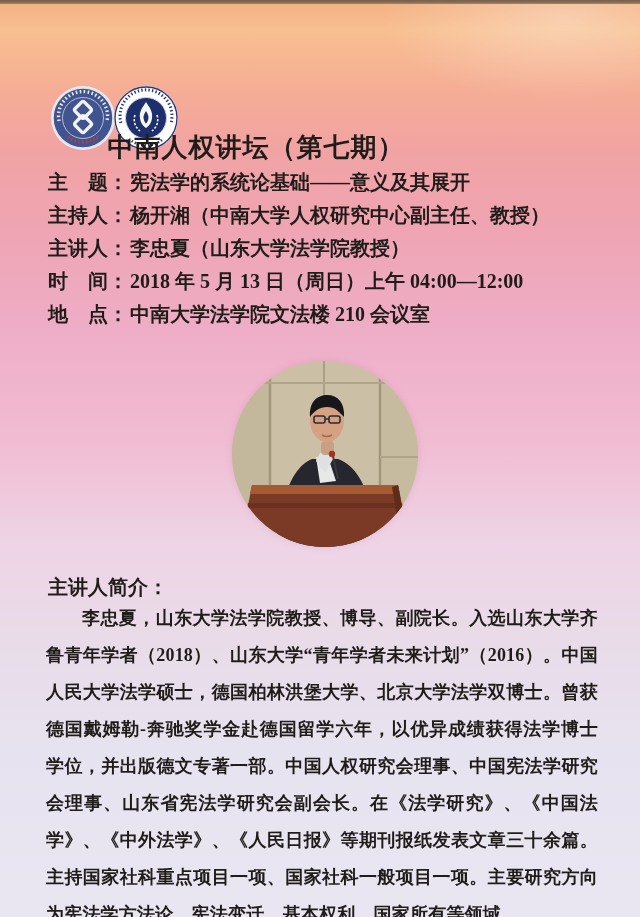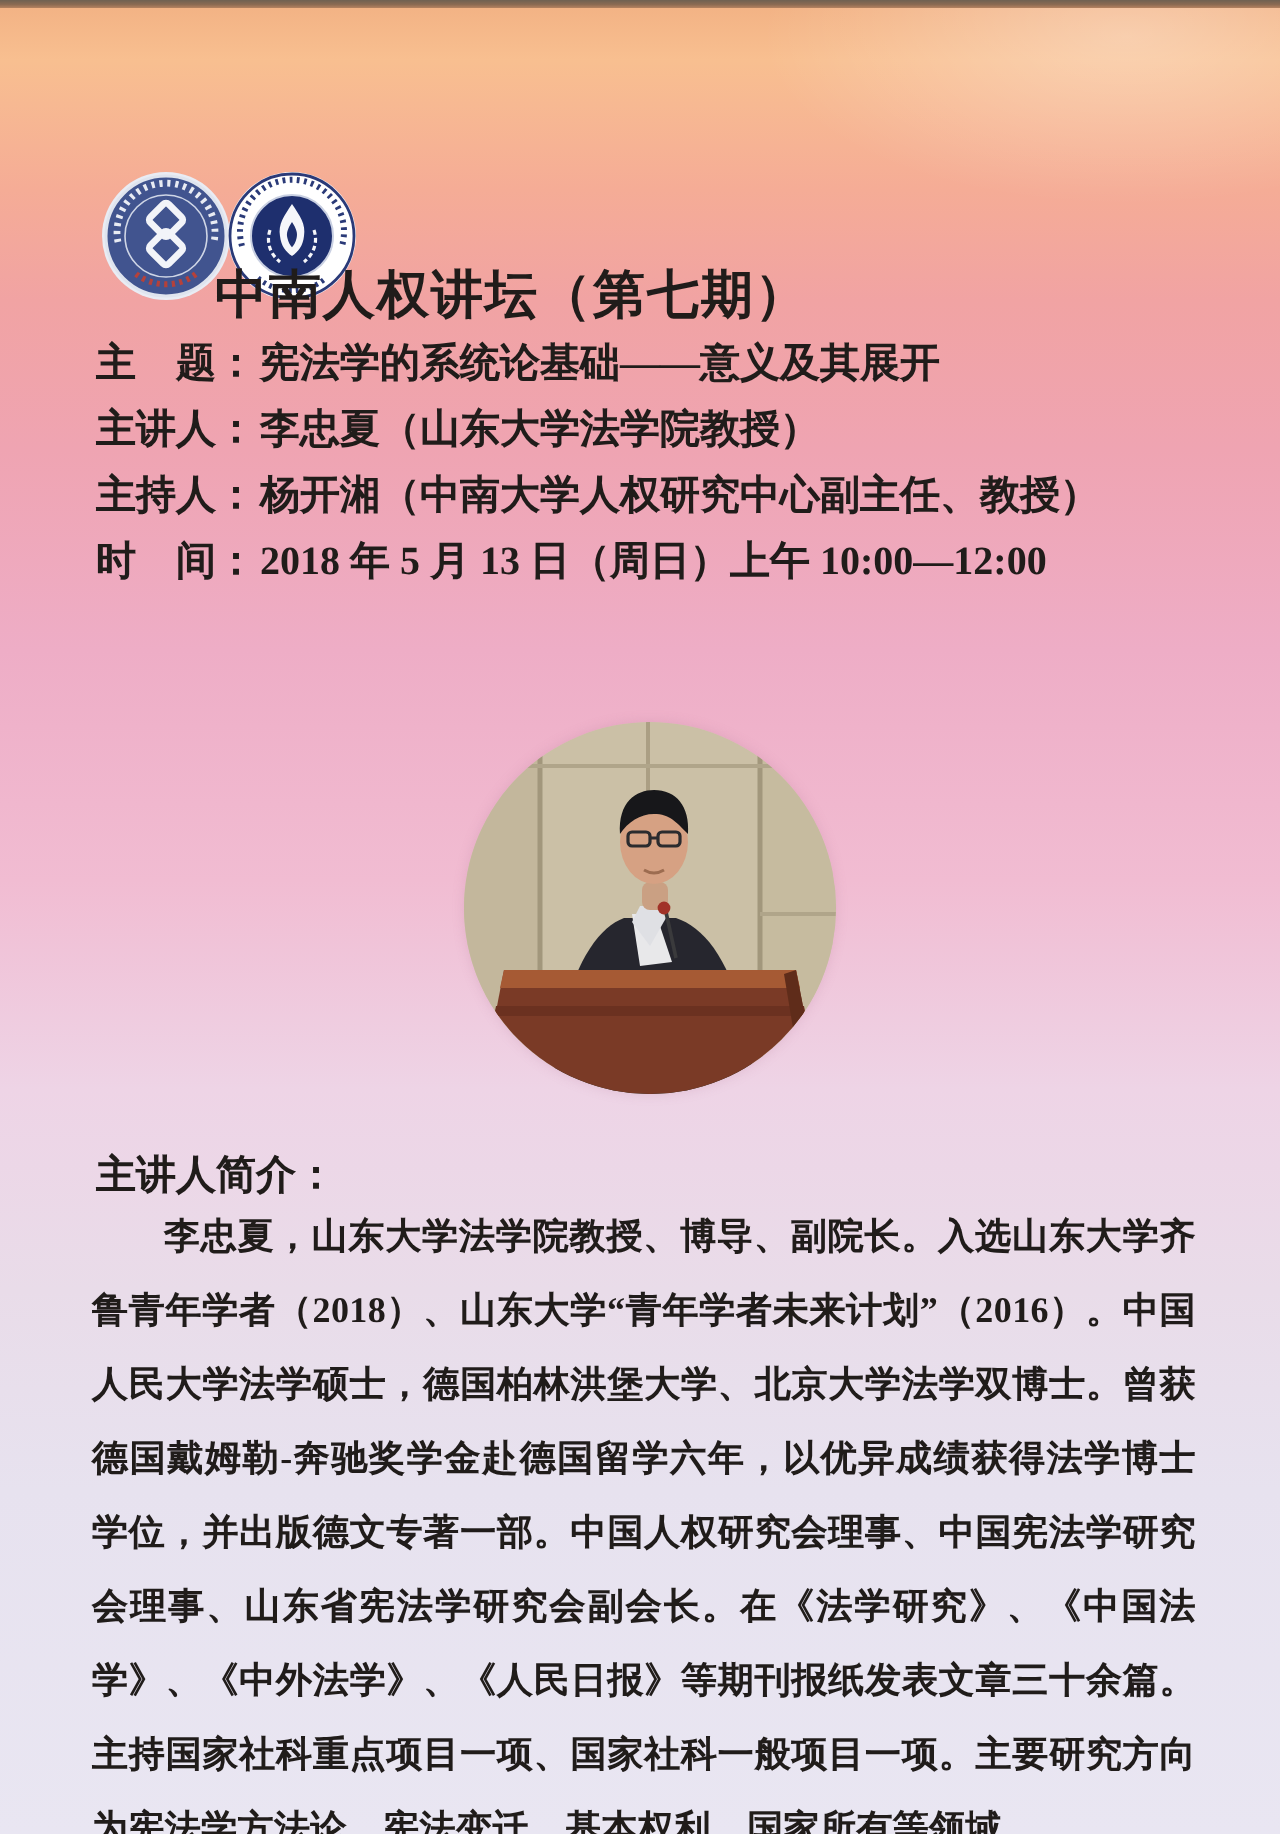--- a/index.html
+++ b/index.html
@@ -110,27 +110,30 @@
     </svg>
   </div>
 
   <h1 class="title">中南人权讲坛（第七期）</h1>
 
   <div class="info">
     <div class="info-row">
       <span class="label">主　题：</span><span class="value">宪法学的系统论基础——意义及其展开</span>
     </div>
     <div class="info-row">
+      <span class="label">主持人：</span><span class="value">杨开湘（中南大学人权研究中心副主任、教授）</span>
+    </div>
+    <div class="info-row">
       <span class="label">主讲人：</span><span class="value">李忠夏（山东大学法学院教授）</span>
     </div>
     <div class="info-row">
-      <span class="label">主持人：</span><span class="value">杨开湘（中南大学人权研究中心副主任、教授）</span>
+      <span class="label">时　间：</span><span class="value">2018 年 5 月 13 日（周日）上午 04:00—12:00</span>
     </div>
     <div class="info-row">
-      <span class="label">时　间：</span><span class="value">2018 年 5 月 13 日（周日）上午 10:00—12:00</span>
+      <span class="label">地　点：</span><span class="value">中南大学法学院文法楼 210 会议室</span>
     </div>
   </div>
 
   <div class="photo-wrap">
     <svg width="186" height="186" viewBox="0 0 186 186">
 
       <rect x="0" y="0" width="186" height="186" fill="#cbc0a6"></rect>
       <rect x="0" y="0" width="38" height="186" fill="#c3b79c"></rect>
       <rect x="148" y="0" width="38" height="186" fill="#c6bb9f"></rect>
 

